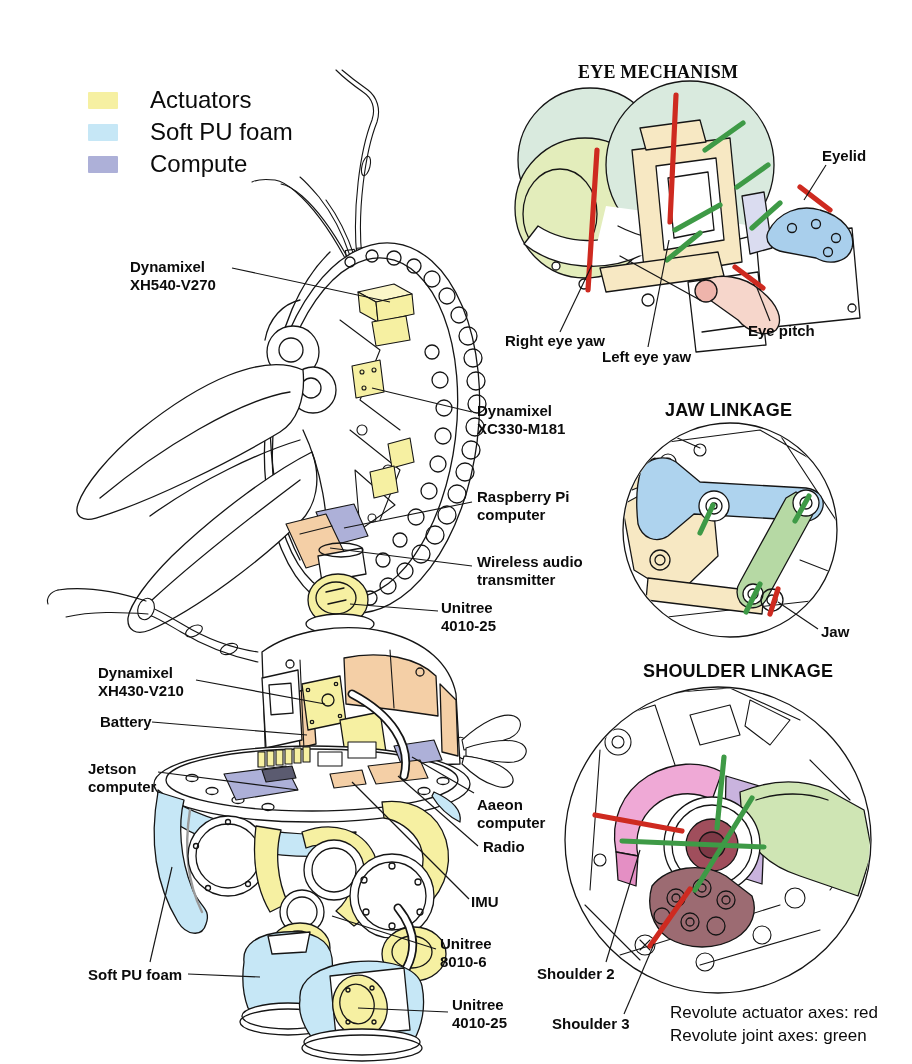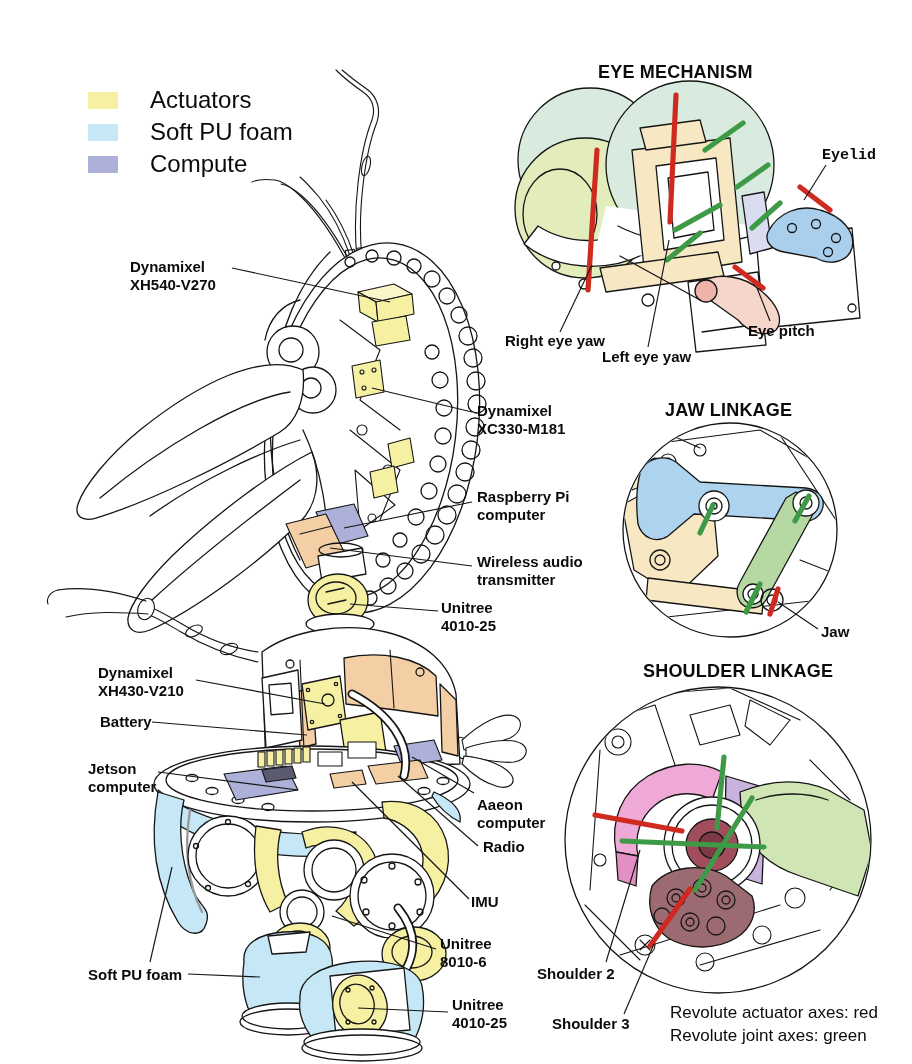--- a/index.html
+++ b/index.html
@@ -449,40 +449,40 @@
     <div class="row">
       <span class="sw" style="background: rgb(198, 231, 246);"></span>
       <span class="lab">Soft PU foam</span>
     </div>
     <div class="row">
       <span class="sw" style="background: rgb(173, 176, 216);"></span>
       <span class="lab">Compute</span>
     </div>
   </div>
 
-  <div class="ttl" style="left:598px;top:62px;">EYE MECHANISM</div>
+  <div class="ttl" style="left:578px;top:62px;font-family:Liberation Serif, serif;">EYE MECHANISM</div>
   <div class="ttl" style="left:665px;top:400px;">JAW LINKAGE</div>
   <div class="ttl" style="left:623px;top:661px;margin-left:20px;">SHOULDER LINKAGE</div>
 
   <div class="lbl" style="left:130px;top:258px;"><span>Dynamixel</span><br><span>XH540-V270</span></div>
   <div class="lbl" style="left:477px;top:402px;"><span>Dynamixel</span><br><span>XC330-M181</span></div>
   <div class="lbl" style="left:477px;top:488px;"><span>Raspberry Pi</span><br><span>computer</span></div>
   <div class="lbl" style="left:477px;top:553px;"><span>Wireless audio</span><br><span>transmitter</span></div>
   <div class="lbl" style="left:441px;top:599px;"><span>Unitree</span><br><span>4010-25</span></div>
   <div class="lbl" style="left:98px;top:664px;"><span>Dynamixel</span><br><span>XH430-V210</span></div>
   <div class="lbl" style="left:100px;top:713px;">Battery</div>
   <div class="lbl" style="left:88px;top:760px;"><span>Jetson</span><br><span>computer</span></div>
   <div class="lbl" style="left:477px;top:796px;"><span>Aaeon</span><br><span>computer</span></div>
   <div class="lbl" style="left:483px;top:838px;">Radio</div>
   <div class="lbl" style="left:471px;top:893px;">IMU</div>
   <div class="lbl" style="left:440px;top:935px;"><span>Unitree</span><br><span>8010-6</span></div>
   <div class="lbl" style="left:88px;top:966px;">Soft PU foam</div>
   <div class="lbl" style="left:452px;top:996px;"><span>Unitree</span><br><span>4010-25</span></div>
 
-  <div class="lbl" style="left:822px;top:147px;font-family:Liberation Mono, monospace;">Eyelid</div>
+  <div class="lbl" style="left:822px;top:147px;">Eyelid</div>
   <div class="lbl" style="left:505px;top:332px;">Right eye yaw</div>
   <div class="lbl" style="left:602px;top:348px;">Left eye yaw</div>
   <div class="lbl" style="left:748px;top:322px;">Eye pitch</div>
   <div class="lbl" style="left:821px;top:623px;">Jaw</div>
   <div class="lbl" style="left:537px;top:965px;text-align:center;">Shoulder 2</div>
   <div class="lbl" style="left:552px;top:1015px;">Shoulder 3</div>
 
   <div class="cap" style="right:34px;top:1002px;">
     <span>Revolute actuator axes: red</span><br>
     <span>Revolute joint axes: green</span>

